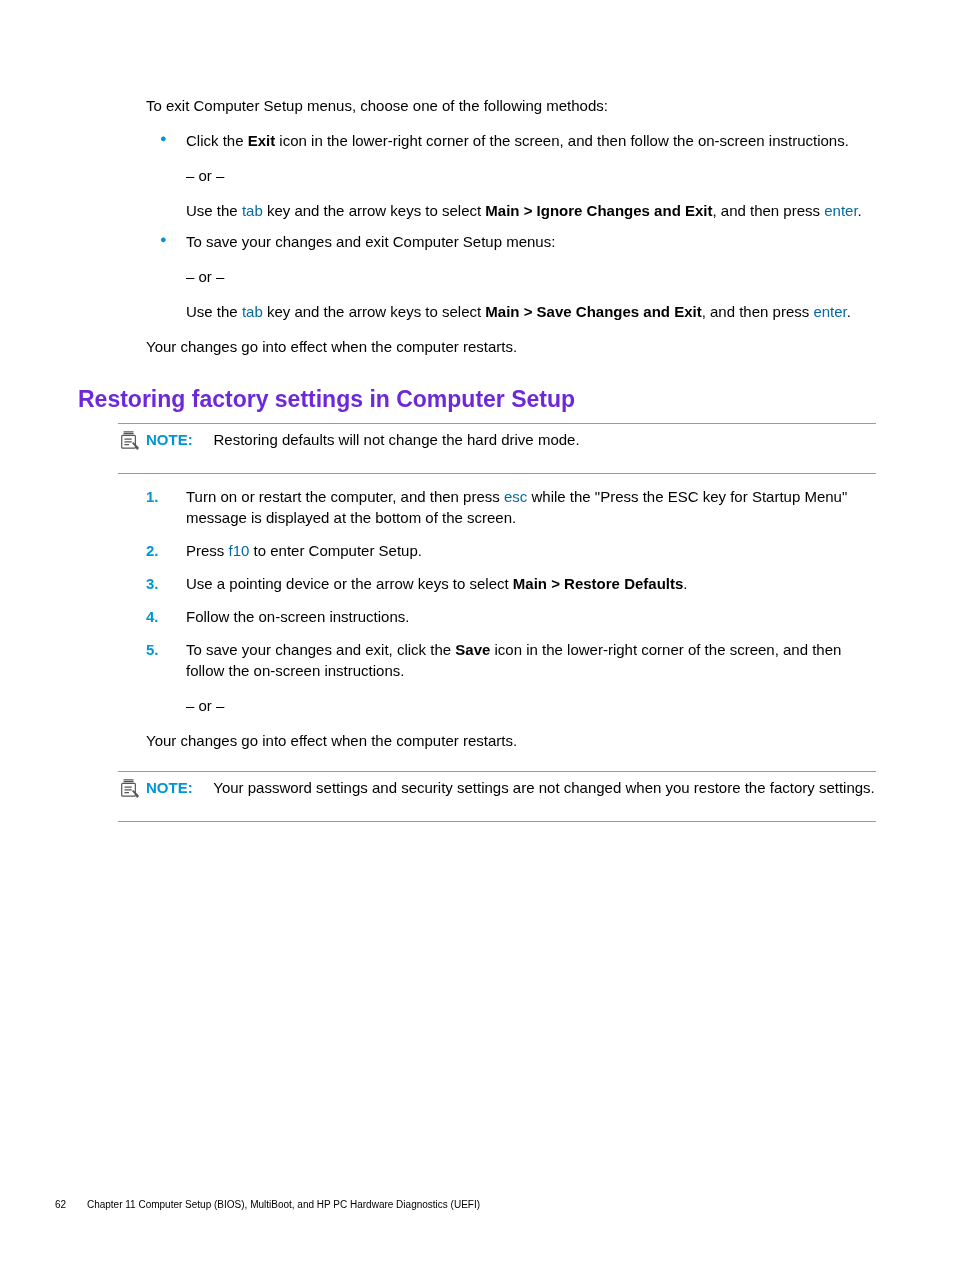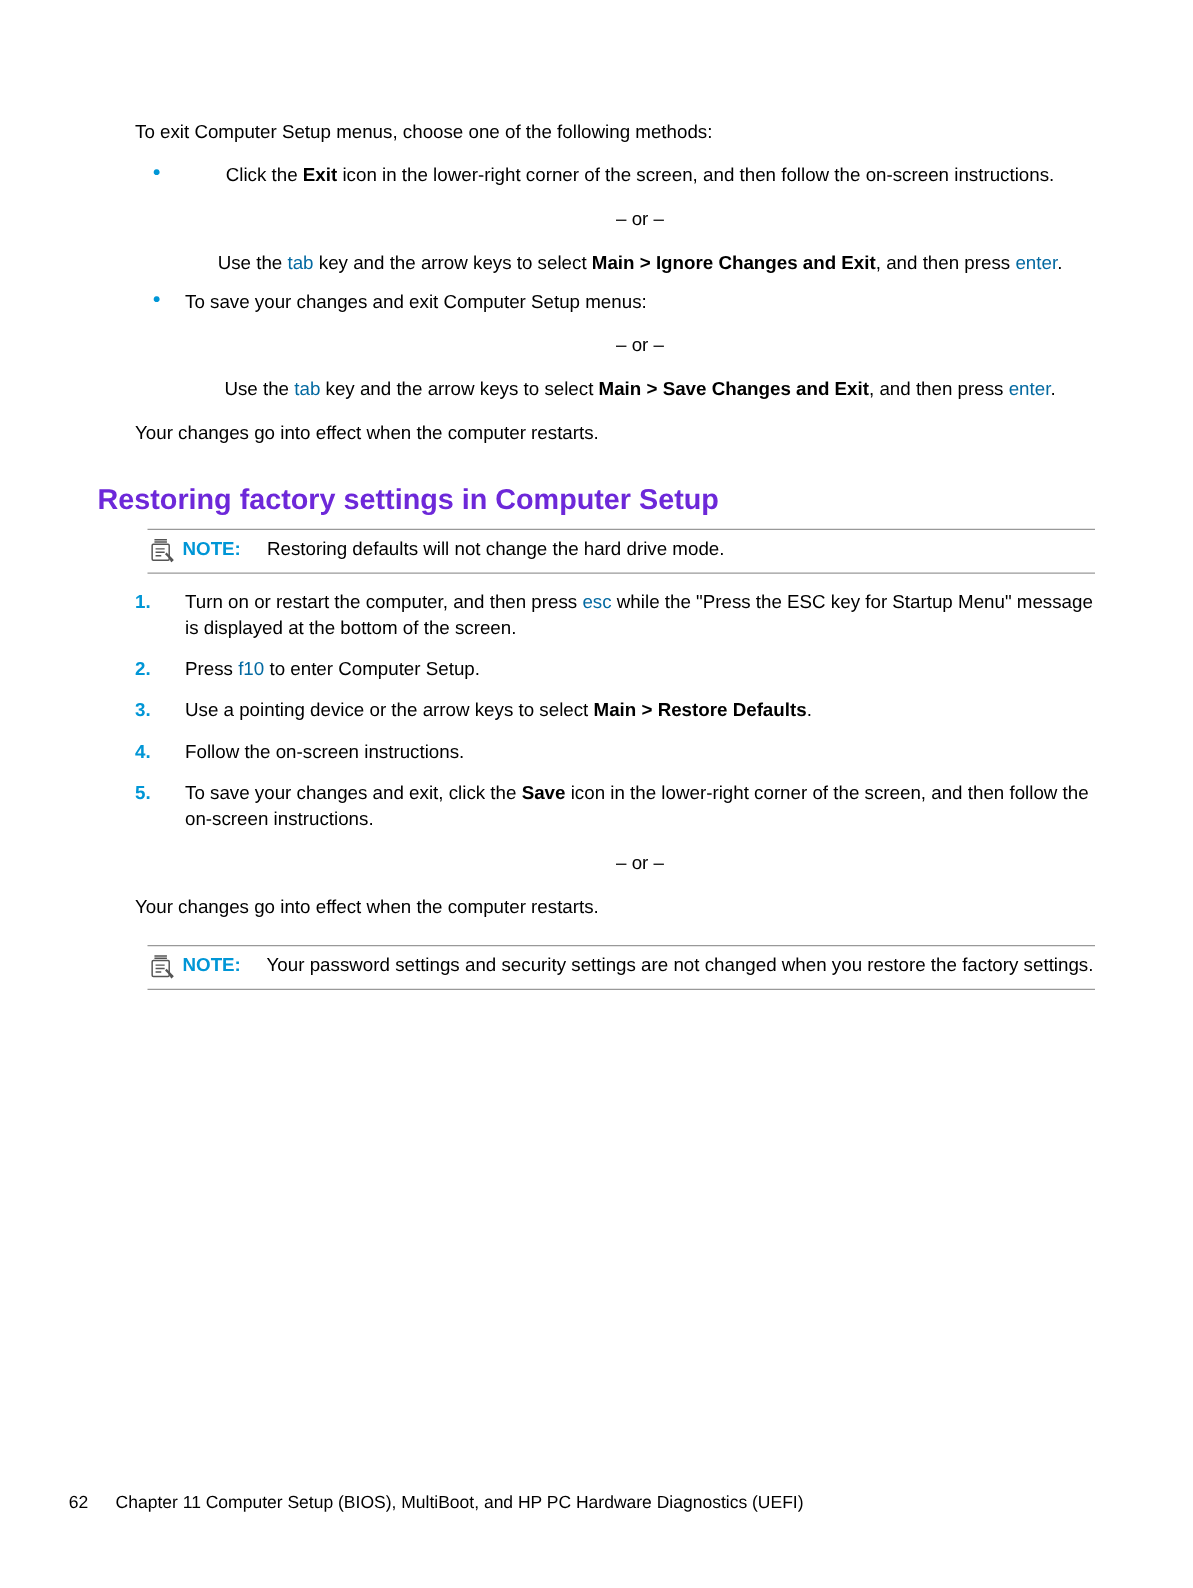--- a/index.html
+++ b/index.html
@@ -12,21 +12,21 @@
     width: 954px;
     height: 1270px;
     box-sizing: border-box;
     position: relative;
   }
   .page {
     padding: 95px 78px 0 78px;
     box-sizing: border-box;
   }
   .content-indent {
-    margin-left: 30px;
+    margin-left: 68px;
   }
   .bullet-list {
     list-style: none;
     padding: 0;
     margin: 0;
   }
   .bullet-item {
     padding-left: 40px;
     position: relative;
     margin-top: 10px;
@@ -34,21 +34,20 @@
   .bullet-item::before {
     content: "●";
     position: absolute;
     left: 14px;
     top: 1px;
     color: #0096d6;
     font-size: 11px;
   }
   .sub {
     margin-top: 14px;
-    text-align: center;
   }
   .ordered-list {
     list-style: none;
     padding: 0;
     margin: 0;
     counter-reset: item;
   }
   .ordered-item {
     padding-left: 40px;
     position: relative;
@@ -63,42 +62,42 @@
   }
   .heading {
     color: #6d28d9;
     font-size: 23px;
     font-weight: bold;
     margin: 26px 0 8px 0;
   }
   .note-block {
     border-top: 1px solid #999;
     border-bottom: 1px solid #999;
-    padding: 5px 0 8px 28px;
+    padding: 5px 0 23px 28px;
     margin: 6px 0 8px 40px;
     position: relative;
   }
   .note-icon {
     position: absolute;
     left: 0;
     top: 6px;
     width: 22px;
     height: 20px;
   }
   .note-label {
     color: #0096d6;
     font-weight: bold;
   }
   .bold { font-weight: bold; }
   .key { color: #0369a1; }
   .footer {
     position: absolute;
     left: 55px;
     bottom: 58px;
-    font-size: 14px;
+    font-size: 10px;
   }
   .footer-page { display: inline-block; margin-right: 18px; }
   p { margin: 0; }
   .para-top { margin-top: 14px; }
 </style>
 </head>
 <body>
 
 <div class="page">
 

